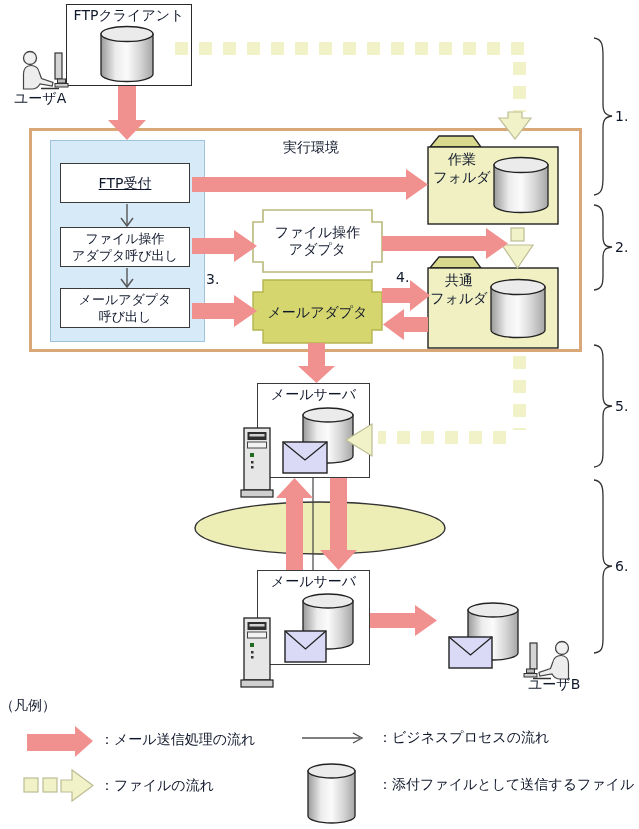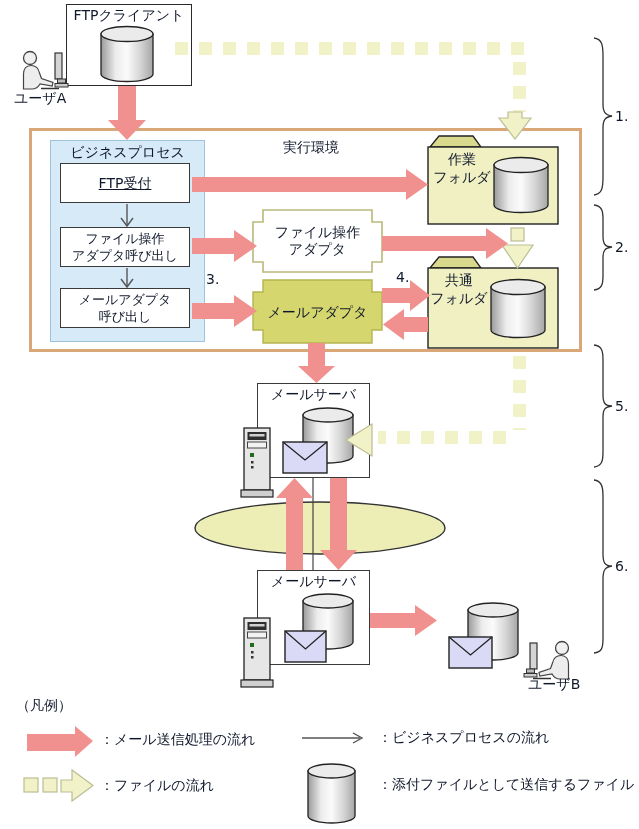--- a/index.html
+++ b/index.html
@@ -29,21 +29,21 @@
   #fa-lbl{left:253px;top:212px;width:129px;height:58px;}
   #ma-lbl{left:253px;top:281px;width:129px;height:62px;}
   #wf-lbl{left:433px;top:151px;width:58px;text-align:center;line-height:17.5px;}
   #cf-lbl{left:430px;top:272px;width:58px;text-align:center;line-height:17.5px;}
   #ms1-lbl{left:257px;top:386px;width:113px;text-align:center;}
   #ms2-lbl{left:257px;top:573px;width:113px;text-align:center;}
   #userb-lbl{left:528px;top:676px;}
   #n3-lbl{left:206px;top:271px;} #n4-lbl{left:396px;top:269px;}
   #n1-lbl{left:615px;top:108px;} #n2-lbl{left:615px;top:239px;}
   #n5-lbl{left:615px;top:398px;} #n6-lbl{left:615px;top:558px;}
-  #lg-title{left:16px;top:697px;}
+  #lg-title{left:0;top:697px;}
   #lg-mail{left:100px;top:731px;} #lg-bp{left:378px;top:729px;}
   #lg-file{left:100px;top:777px;} #lg-attach{left:378px;top:776px;}
 </style>
 </head>
 <body>
 
 <div class="stage">
 
   <div class="boxes">
     <div class="abs" id="ftp-box"></div>
@@ -208,21 +208,20 @@
     <g>
       <rect x="24" y="778" width="14" height="14" fill="#f2f2c8" stroke="#bdbd95" stroke-width="1.2"></rect>
       <rect x="43" y="778" width="14" height="14" fill="#f2f2c8" stroke="#bdbd95" stroke-width="1.2"></rect>
       <polygon points="61,780 72,780 72,770 93,785.5 72,801 72,792 61,792" fill="#f2f2c8" stroke="#bdbd95" stroke-width="1.2"></polygon>
     </g>
   </svg>
 
   <div class="lbl" id="ftp-lbl">FTPクライアント</div>
   <div class="lbl" id="usera-lbl">ユーザA</div>
   <div class="lbl" id="exec-lbl">実行環境</div>
-  <div class="lbl" id="bp-lbl">ビジネスプロセス</div>
 
   <div class="lbl ctr" id="s1-lbl">FTP受付</div>
   <div class="lbl ctr" id="s2-lbl">
     <div>ファイル操作</div>
     <div>アダプタ呼び出し</div>
   </div>
   <div class="lbl ctr" id="s3-lbl">
     <div>メールアダプタ</div>
     <div>呼び出し</div>
   </div>

